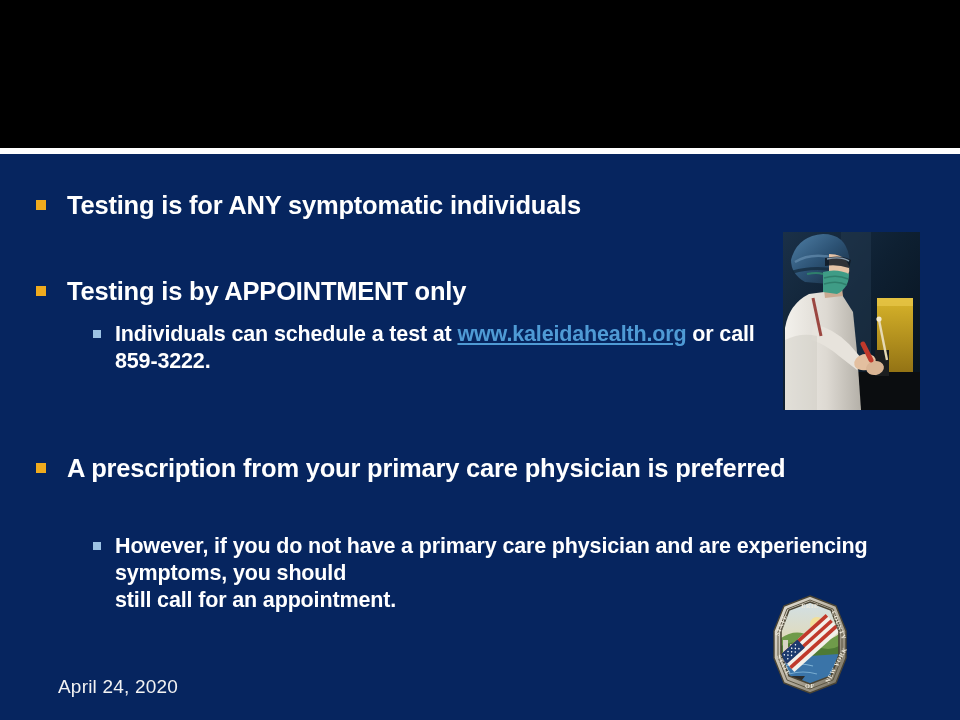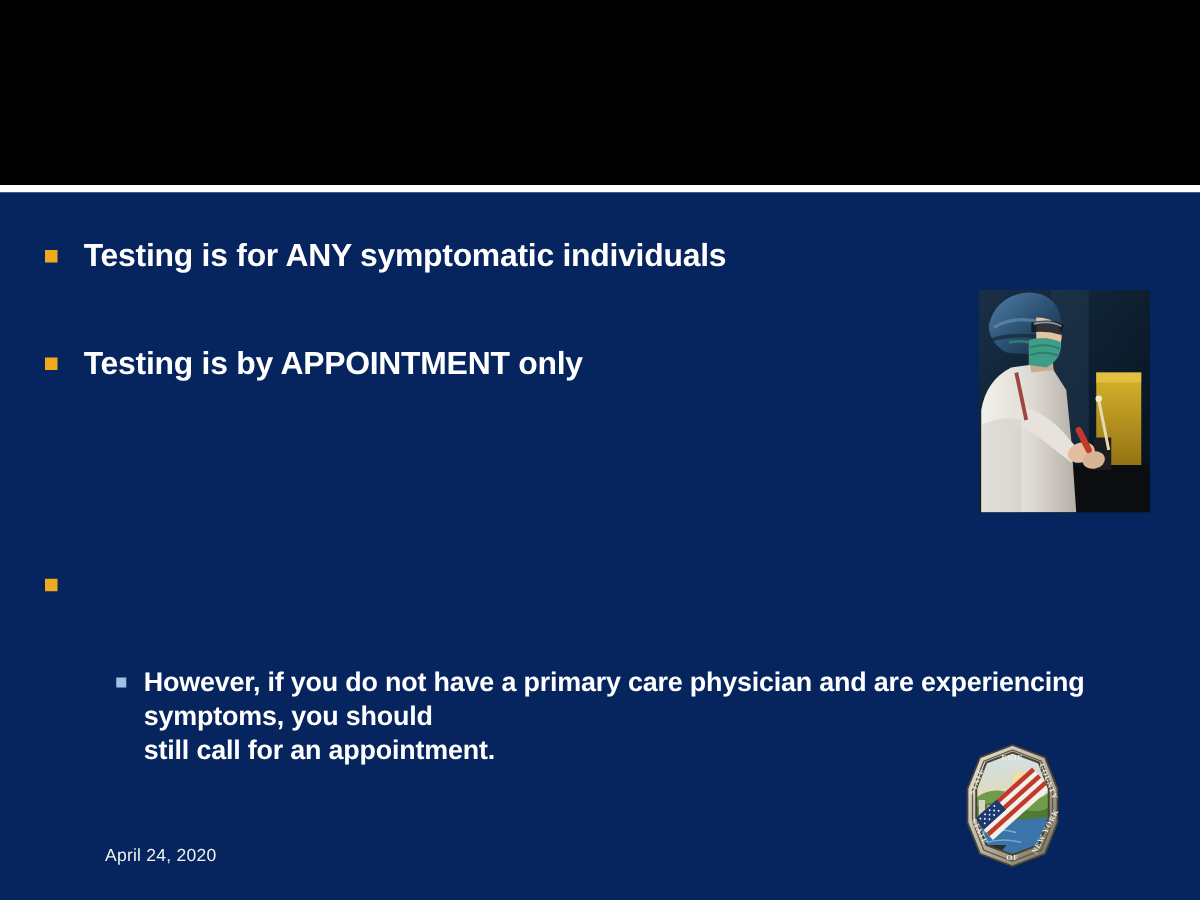--- a/index.html
+++ b/index.html
@@ -107,23 +107,22 @@
   #sub-2    { left: 115px; top: 167px; width: 640px; }
   #bullet-3 { left: 67px; top: 299px; width: 800px; }
   #sub-3    { left: 115px; top: 379px; width: 800px; }
 
   #date-label {
     position: absolute;
     left: 58px;
     top: 676px;
     color: #F2F2F2;
     font-weight: normal;
-    font-size: 14px;
+    font-size: 19px;
     letter-spacing: 0.2px;
-    margin-left: 26px;
   }
 
   
   #photo {
     position: absolute;
     left: 783px;
     top: 232px;
     width: 137px;
     height: 178px;
     overflow: hidden;
@@ -155,23 +154,28 @@
     <div class="l1" id="bullet-1">
       <span class="marker"></span>
       <span>Testing is for ANY symptomatic individuals</span>
     </div>
 
     <div class="l1" id="bullet-2">
       <span class="marker"></span>
       <span>Testing is by APPOINTMENT only</span>
     </div>
 
+    <div class="l2" id="sub-2">
+      <span class="marker"></span>
+      <span>Individuals can schedule a test at </span><a class="link" href="#">www.kaleidahealth.org</a><span> or call 859-3222.</span>
+    </div>
 
     <div class="l1" id="bullet-3">
       <span class="marker"></span>
+      <span>A prescription from your primary care physician is preferred</span>
     </div>
 
     <div class="l2" id="sub-3">
       <span class="marker"></span>
       <span style="white-space: pre-line;">However, if you do not have a primary care physician and are experiencing symptoms, you should
 still call for an appointment.</span>
     </div>
 
   </div>
 

